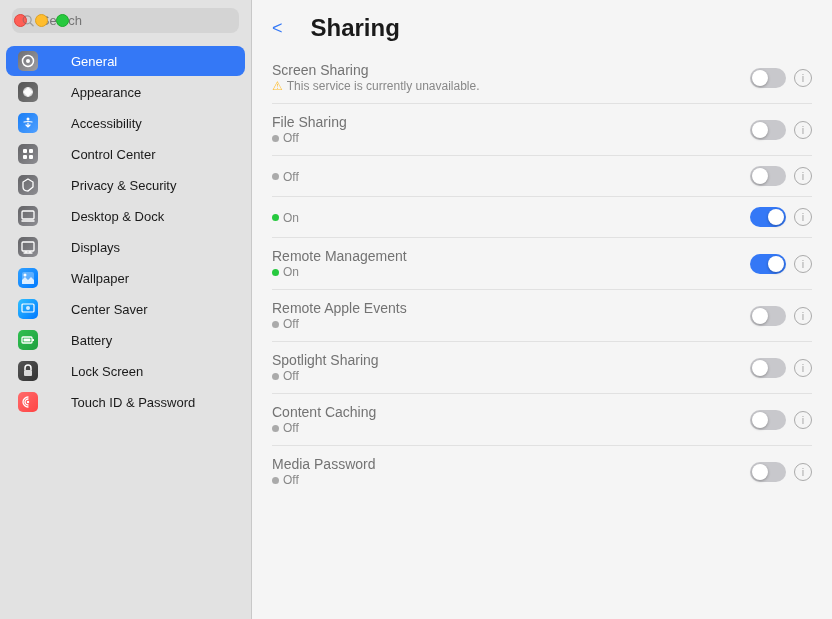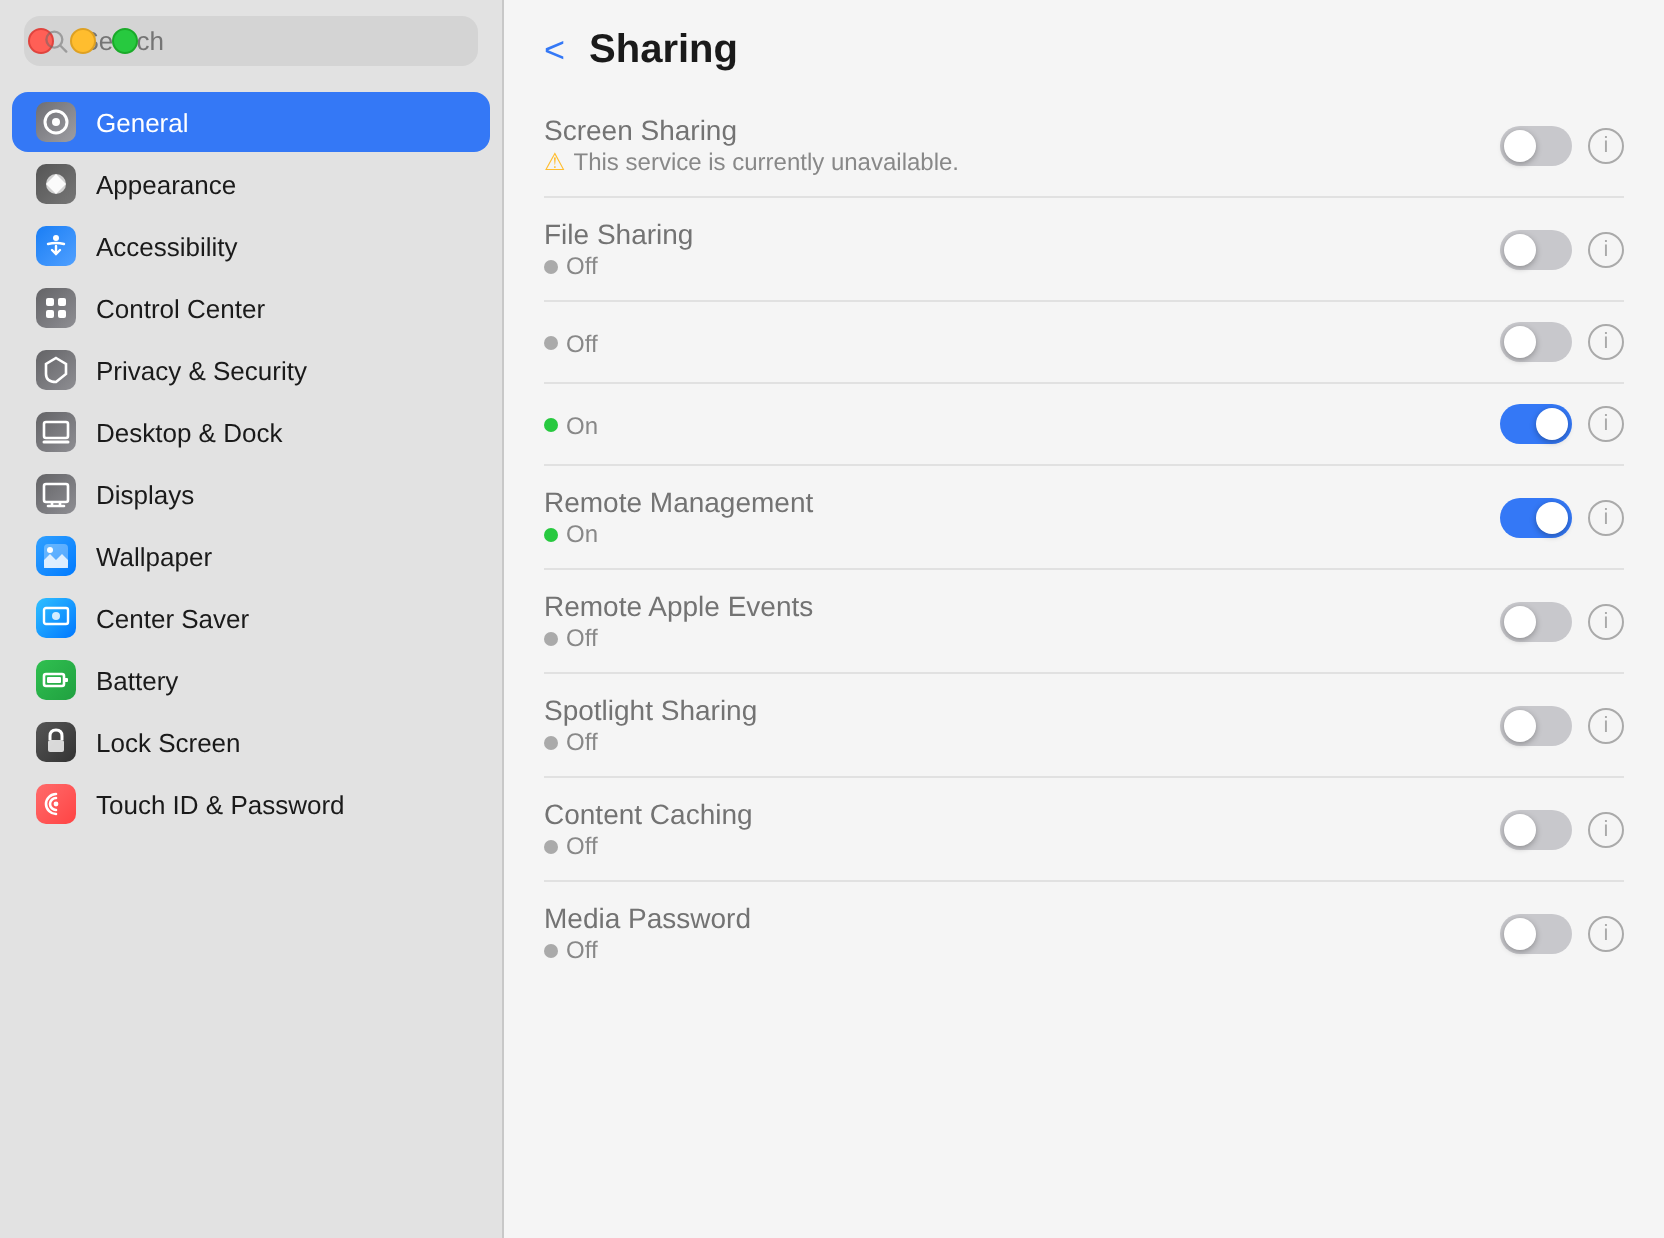--- a/index.html
+++ b/index.html
@@ -94,20 +94,21 @@
       display: flex;
       align-items: center;
       justify-content: center;
       font-size: 14px;
       flex-shrink: 0;
     }
 
     .item-label {
       font-size: 13px;
       color: #1a1a1a;
+      margin-left: 23px;
     }
 
     
     .main-content {
       flex: 1;
       background: #f5f5f5;
       display: flex;
       flex-direction: column;
       height: 619px;
       overflow-y: auto;
@@ -123,23 +124,24 @@
     .back-btn {
       font-size: 18px;
       color: #3478f6;
       cursor: pointer;
       background: none;
       border: none;
       padding: 0 4px;
     }
 
     .page-title {
-      font-size: 20px;
+      font-size: 24px;
       font-weight: 600;
       color: #1a1a1a;
+      margin-left: 16px;
     }
 
     .settings-list {
       padding: 0 20px;
       display: flex;
       flex-direction: column;
       gap: 0;
     }
 
     .setting-row {

